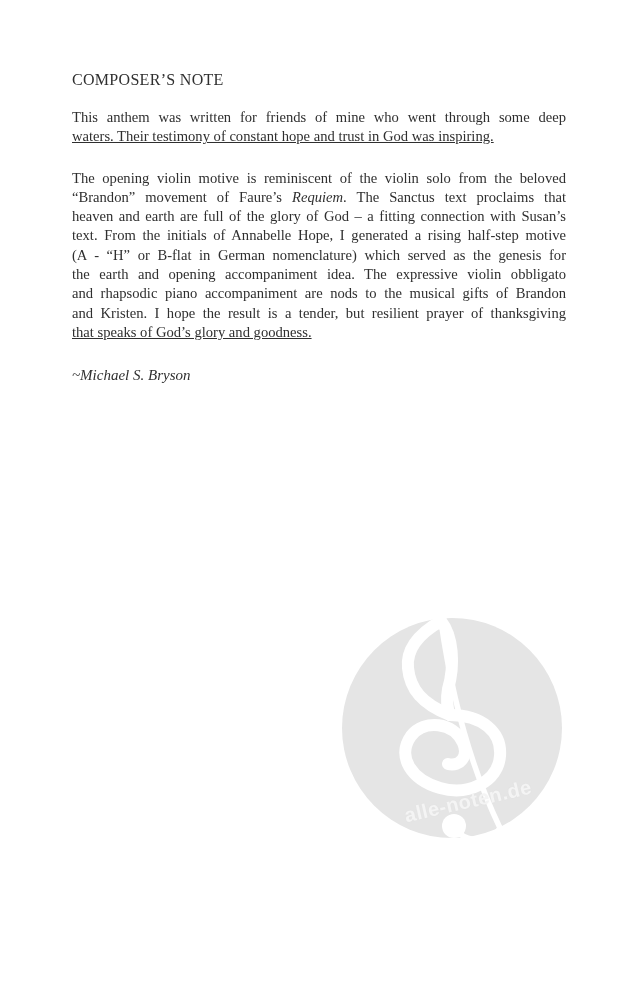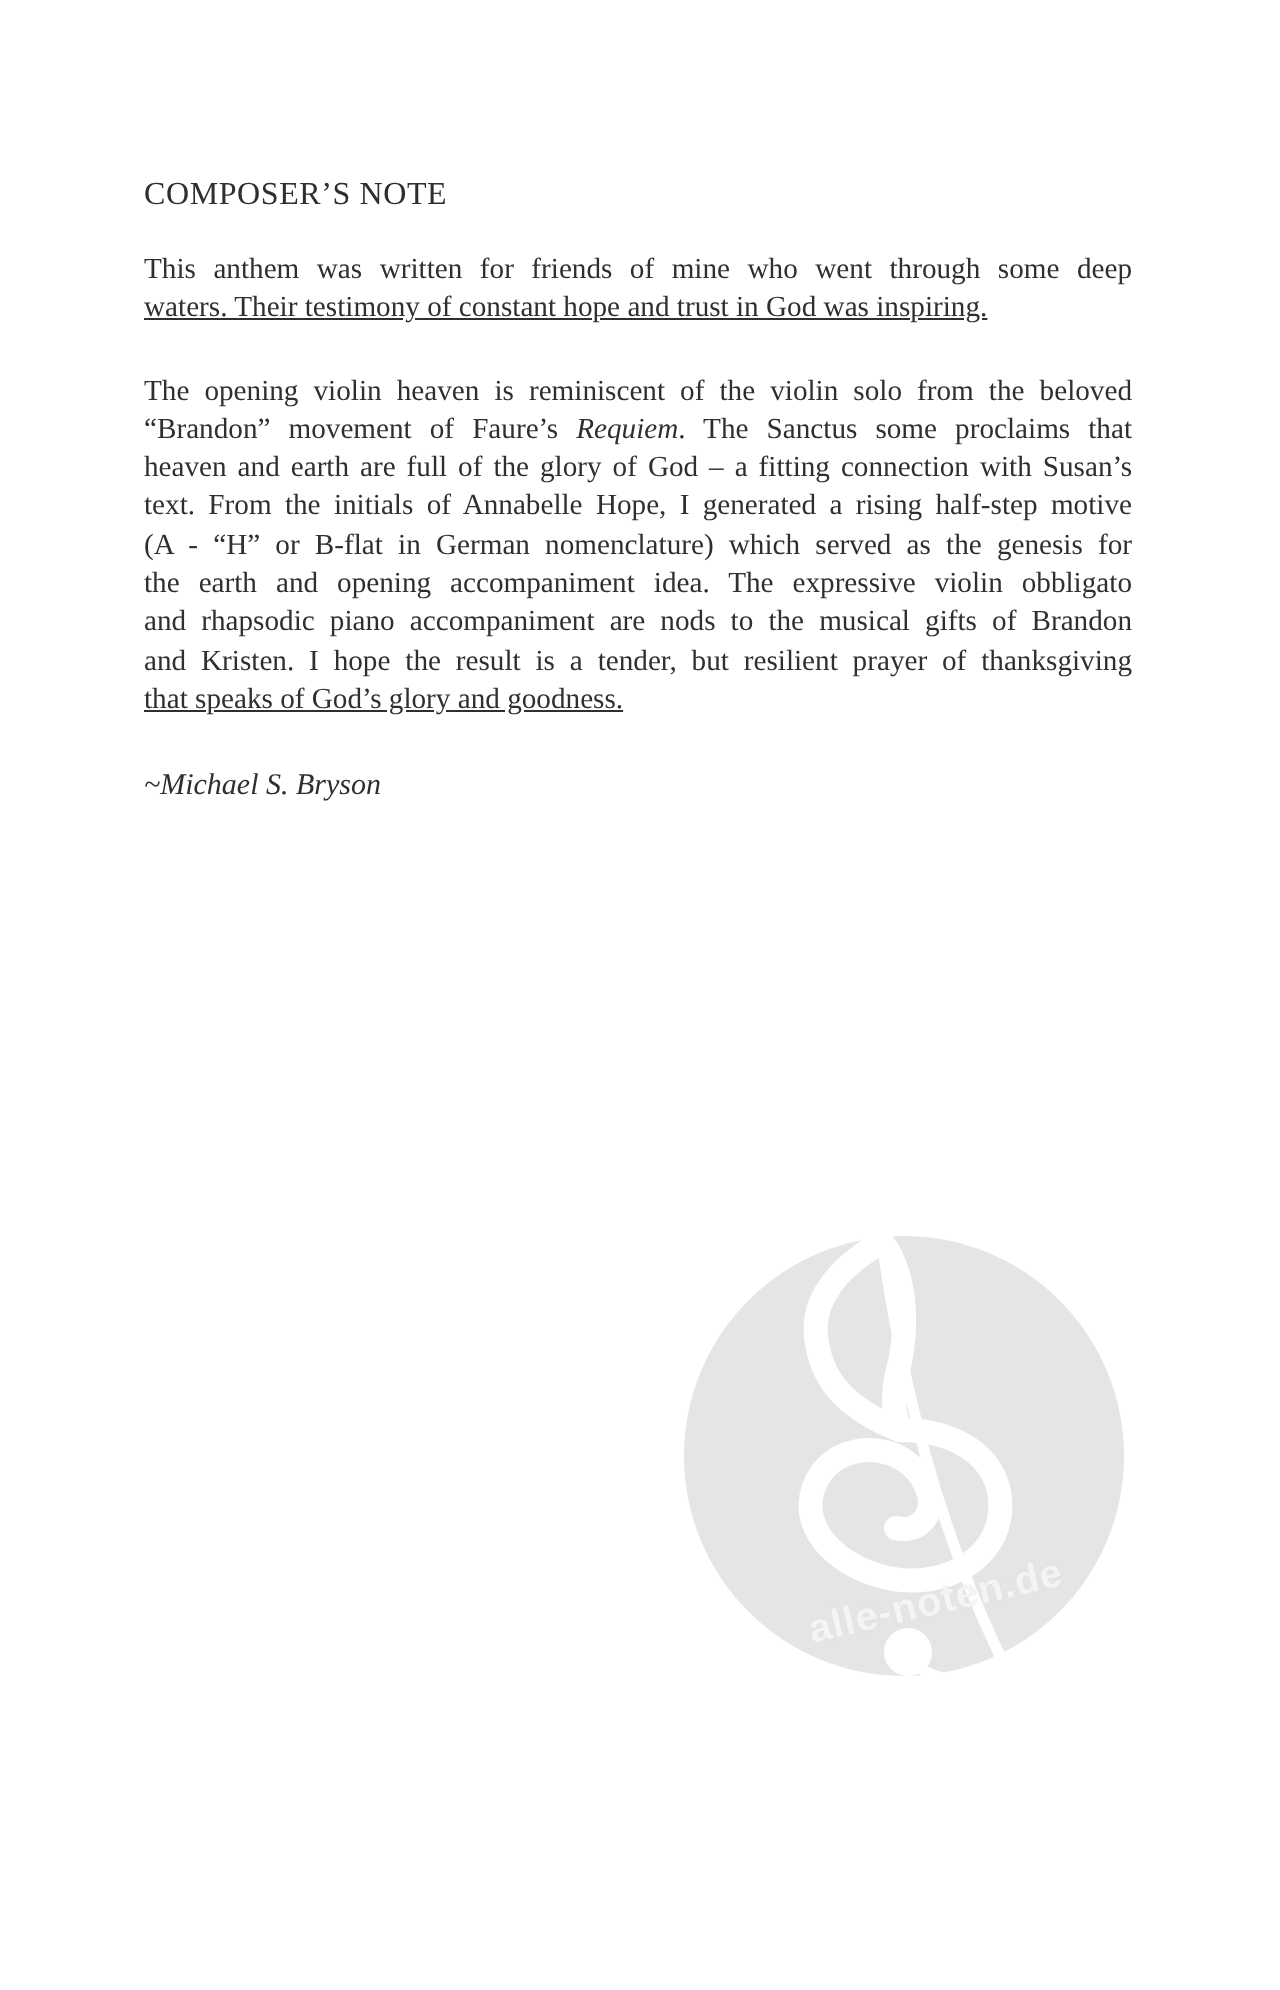--- a/index.html
+++ b/index.html
@@ -12,21 +12,21 @@
   }
   .sheet {
     position: relative;
     width: 640px; height: 995px;
     background: #ffffff;
   }
 
   
   .content {
     position: absolute;
-    left: 72px; top: 88px;
+    left: 72px; top: 70px;
     width: 494px;
   }
   .title {
     font-size: 16px;
     line-height: 20px;
     font-weight: normal;
     letter-spacing: 0.3px;
   }
   .para { margin-top: 22px; }
   .para:first-child { margin-top: 18px; }
@@ -99,22 +99,22 @@
   </div>
 
   <div class="content">
     <h1 class="title">COMPOSER’S NOTE</h1>
     <div>
         <div class="para">
           <div class="line"><span>This anthem was written for friends of mine who went through some deep</span></div>
           <div class="line final"><span>waters. Their testimony of constant hope and trust in God was inspiring.</span></div>
         </div>
         <div class="para">
-          <div class="line"><span>The opening violin heaven is reminiscent of the violin solo from the beloved</span></div>
-          <div class="line"><span>“Brandon” movement of Faure’s </span><span class="it">Requiem</span><span>. The Sanctus some proclaims that</span></div>
+          <div class="line"><span>The opening violin motive is reminiscent of the violin solo from the beloved</span></div>
+          <div class="line"><span>“Brandon” movement of Faure’s </span><span class="it">Requiem</span><span>. The Sanctus text proclaims that</span></div>
           <div class="line"><span>heaven and earth are full of the glory of God – a fitting connection with Susan’s</span></div>
           <div class="line"><span>text. From the initials of Annabelle Hope, I generated a rising half-step motive</span></div>
           <div class="line"><span>(A - “H” or B-flat in German nomenclature) which served as the genesis for</span></div>
           <div class="line"><span>the earth and opening accompaniment idea. The expressive violin obbligato</span></div>
           <div class="line"><span>and rhapsodic piano accompaniment are nods to the musical gifts of Brandon</span></div>
           <div class="line"><span>and Kristen. I hope the result is a tender, but resilient prayer of thanksgiving</span></div>
           <div class="line final"><span>that speaks of God’s glory and goodness.</span></div>
         </div>
       </div>
     <div class="signature">~Michael S. Bryson</div>

